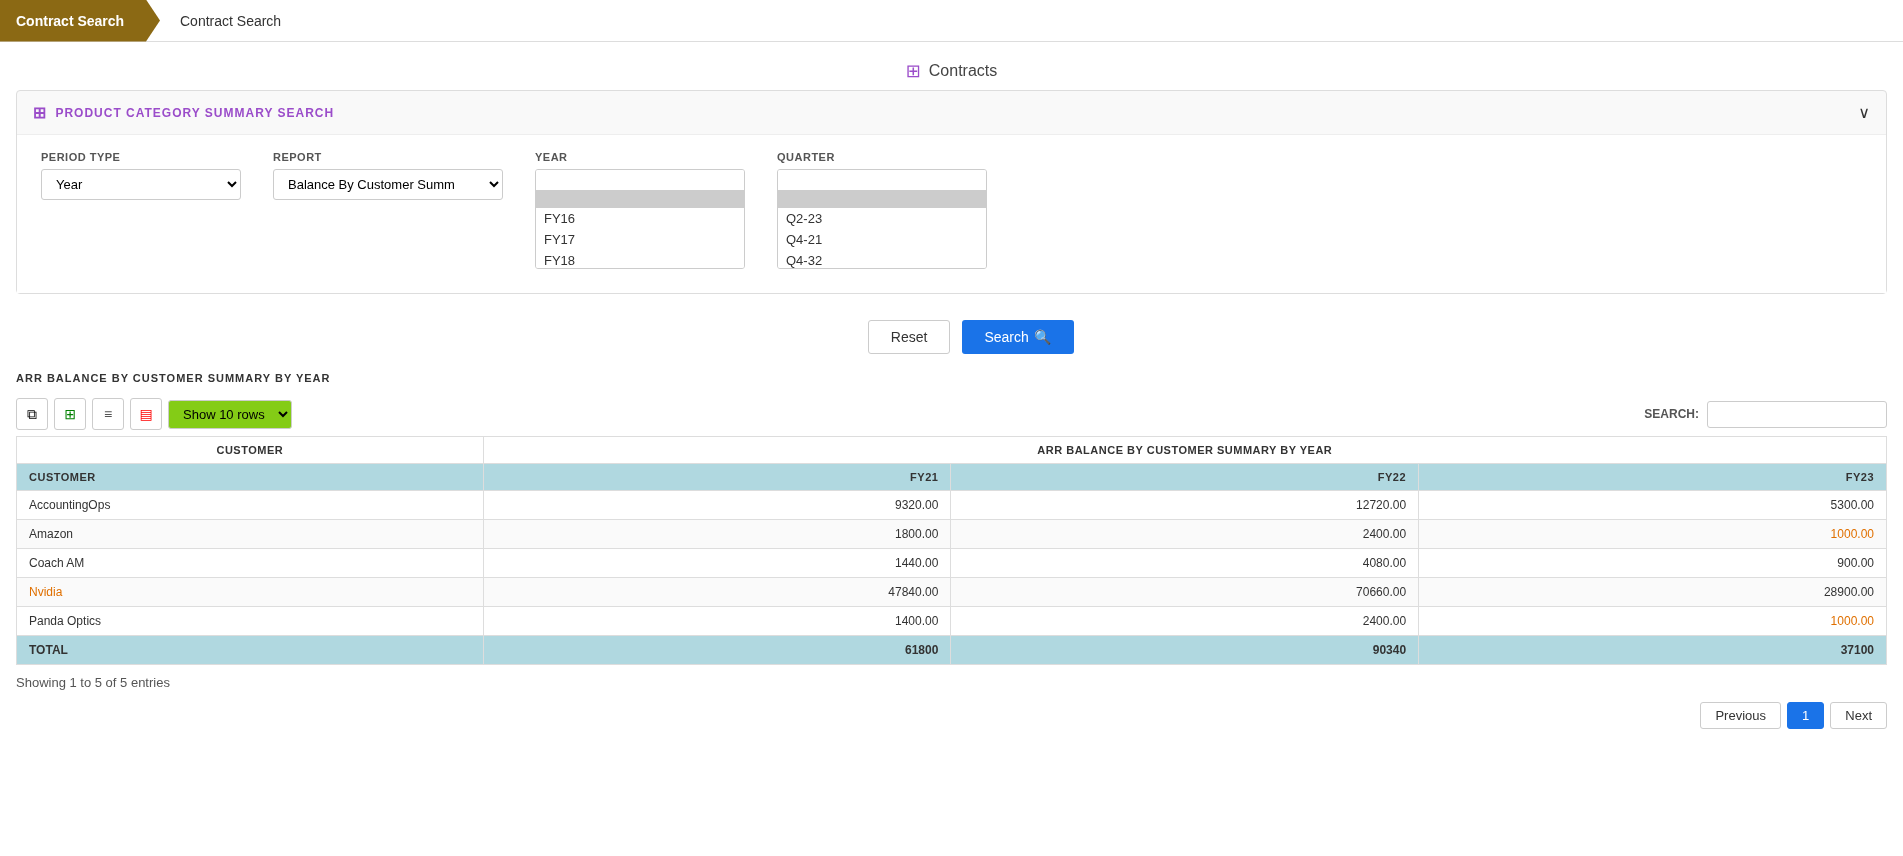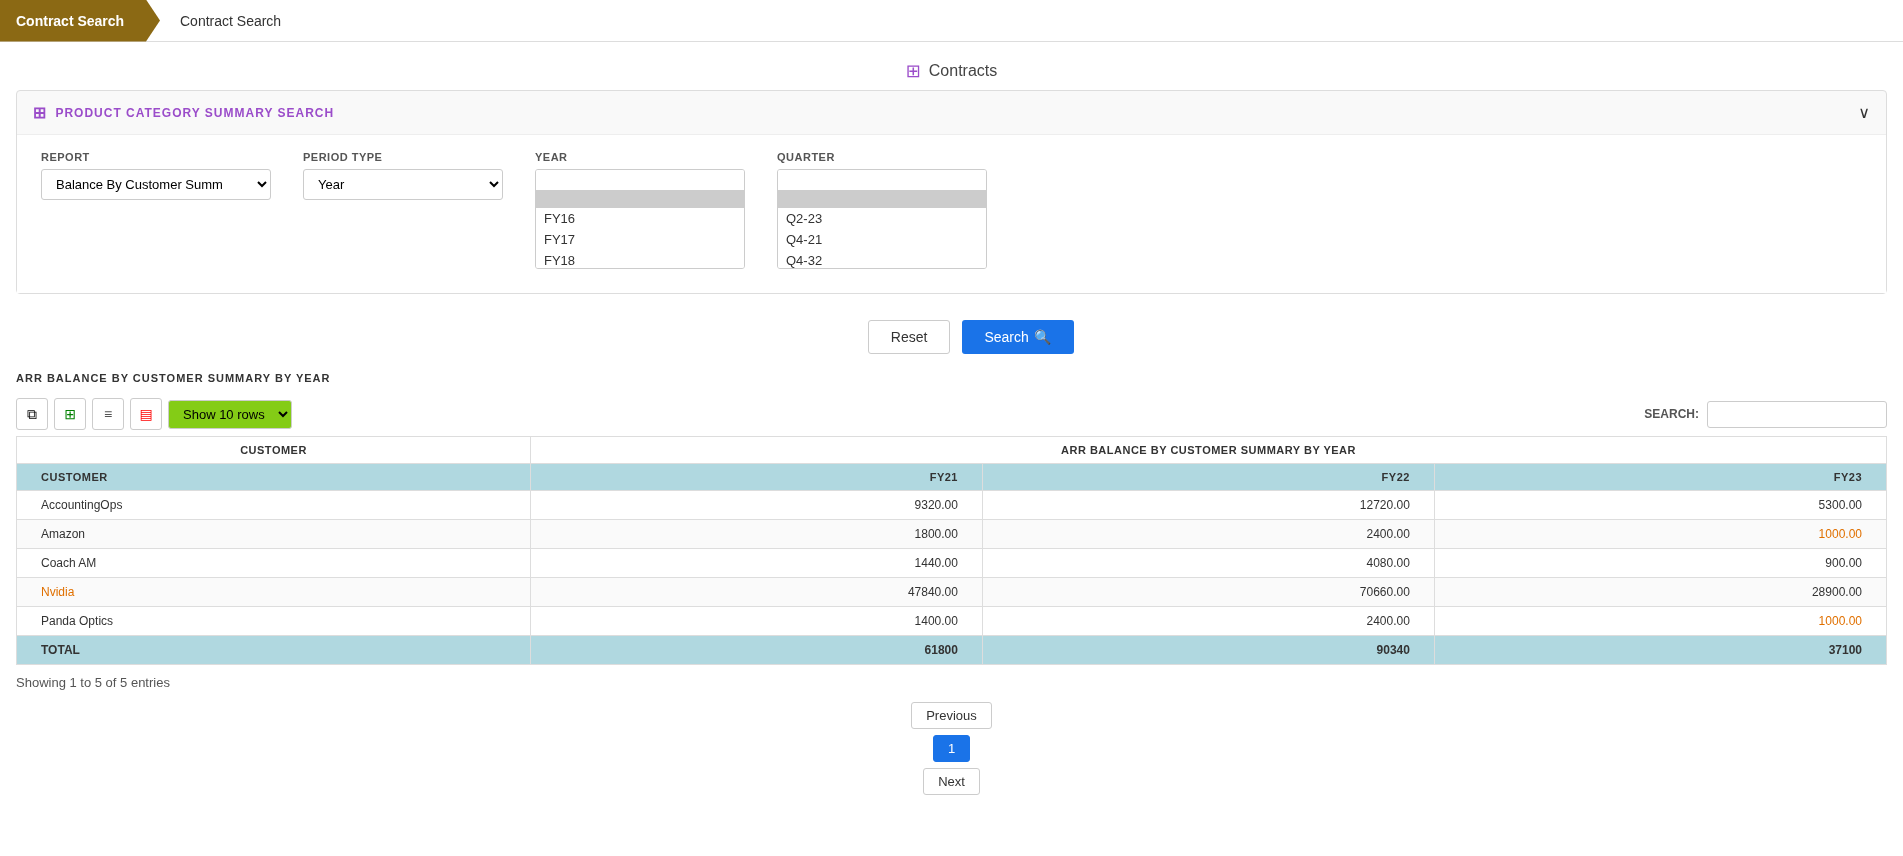--- a/index.html
+++ b/index.html
@@ -218,21 +218,21 @@
     }
 
     
     .data-table {
       width: 100%;
       border-collapse: collapse;
       border: 1px solid #ddd;
     }
     .data-table th, .data-table td {
       border: 1px solid #ddd;
-      padding: 7px 24px;
+      padding: 7px 12px;
       font-size: 12px;
     }
     .data-table thead tr.outer-header th {
       background: #fff;
       font-weight: bold;
       font-size: 11px;
       letter-spacing: 0.5px;
       text-transform: uppercase;
       color: #333;
     }
@@ -265,21 +265,20 @@
       padding: 10px 0 6px 0;
     }
 
     
     .pagination-row {
       display: flex;
       justify-content: flex-end;
       align-items: center;
       gap: 6px;
       padding: 6px 0;
-      flex-direction: column;
     }
     .page-btn {
       border: 1px solid #ccc;
       border-radius: 3px;
       background: #fff;
       padding: 5px 14px;
       font-size: 13px;
       cursor: pointer;
       color: #333;
     }
@@ -316,31 +315,31 @@
     <div class="search-panel-title">
       <span style="color:#9b4dca;font-size:16px;">⊞</span>
       <span>PRODUCT CATEGORY SUMMARY SEARCH</span>
     </div>
     <span style="font-size:16px;color:#333;">∨</span>
   </div>
   <div class="search-panel-body">
     <div class="form-row">
 
       <div class="form-group">
-        <label class="form-label">REPORT</label>
-        <select class="form-control" style="min-width:230px;">
-          <option>Balance By Customer Summ</option>
-        </select>
-      </div>
-
-      <div class="form-group">
         <label class="form-label">PERIOD TYPE</label>
         <select class="form-control" style="min-width:200px;">
           <option>Year</option>
           <option>Quarter</option>
+        </select>
+      </div>
+
+      <div class="form-group">
+        <label class="form-label">REPORT</label>
+        <select class="form-control" style="min-width:230px;">
+          <option>Balance By Customer Summ</option>
         </select>
       </div>
 
       <div class="form-group">
         <label class="form-label">YEAR</label>
         <div class="listbox" style="min-width:210px;">
           <span class="listbox-placeholder"></span>
           <div class="listbox-item">FY16</div>
           <div class="listbox-item">FY17</div>
           <div class="listbox-item">FY18</div>

